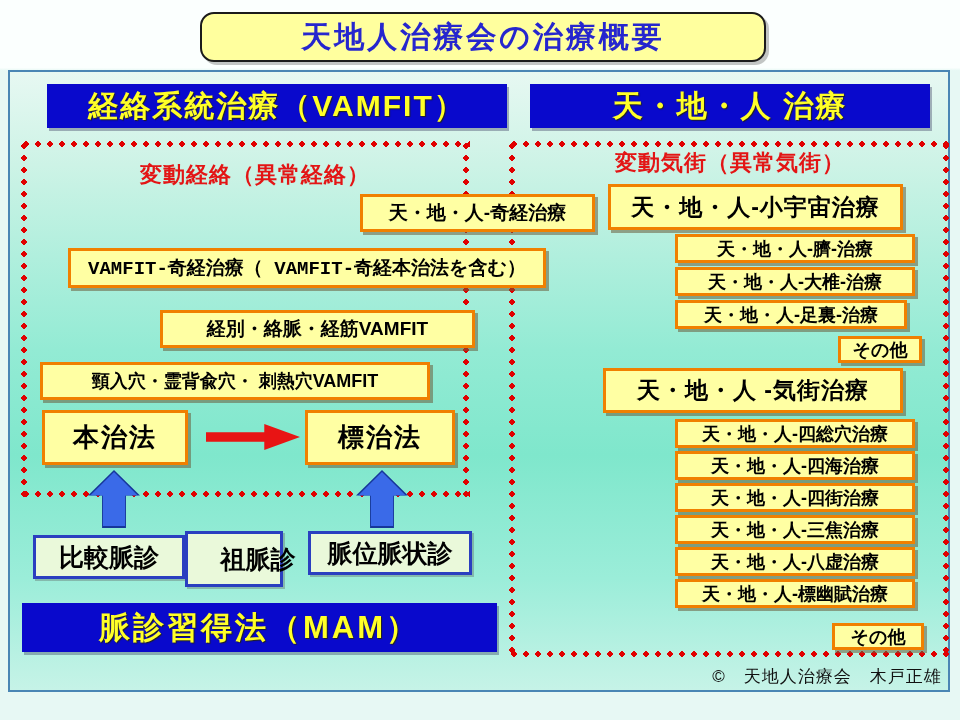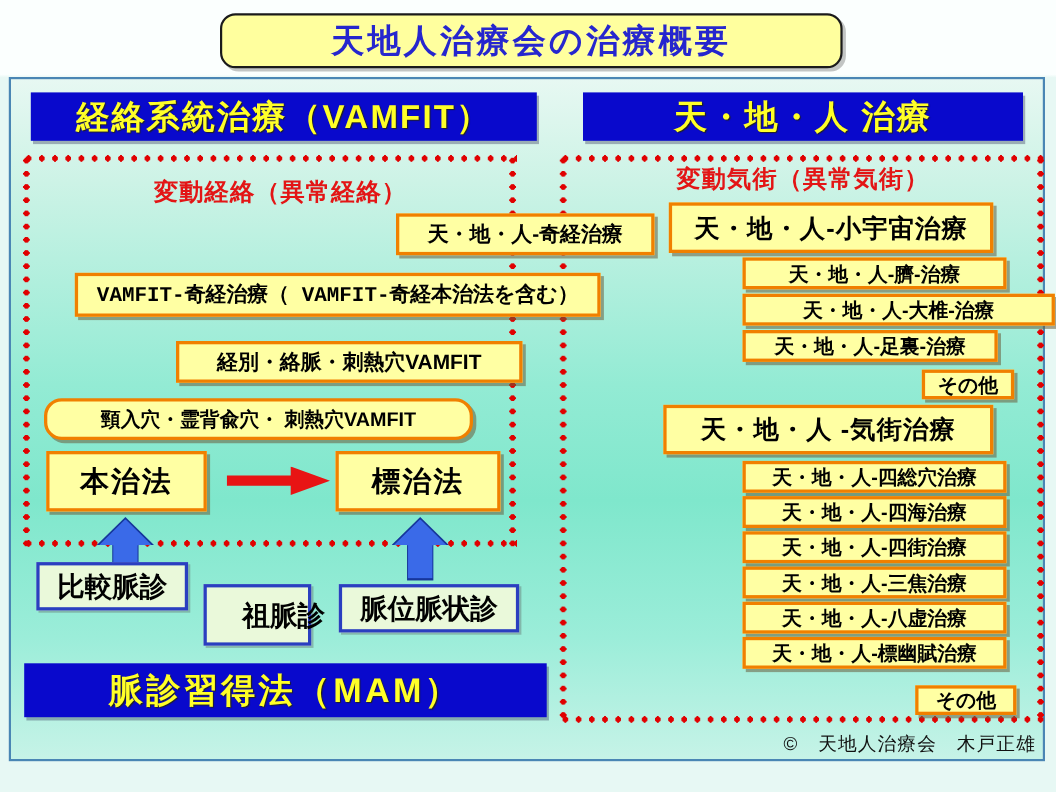--- a/index.html
+++ b/index.html
@@ -19,21 +19,21 @@
     box-shadow:3px 3px 0 rgba(110,110,110,.40);
     display:flex; align-items:center; justify-content:center;
     color:#2626CE; font-size:30px; font-weight:700; letter-spacing:3px;
   }
   .hdr{
     position:absolute; height:44px; background:#0909CC;
     display:flex; align-items:center; justify-content:center;
     color:#FFFF28; font-size:30px; font-weight:700; letter-spacing:2px;
     text-shadow:1px 1px 1px #222; box-shadow:2px 3px 0 rgba(40,40,80,.35);
   }
-  .hdr-left{ left:28px; top:84px; width:460px; }
+  .hdr-left{ left:47px; top:84px; width:460px; }
   .hdr-right{ left:530px; top:84px; width:400px; }
 
   
   .dotbox{ position:absolute; }
   .dotbox .e{ position:absolute; }
   .dotbox .t,.dotbox .b{ left:0; right:0; height:8px;
     background:radial-gradient(circle 2.8px at 50% 50%,#E00000 97%,rgba(224,0,0,0)) left top/12px 8px repeat-x; }
   .dotbox .t{ top:0; } .dotbox .b{ bottom:0; }
   .dotbox .l,.dotbox .r{ top:0; bottom:0; width:8px;
     background:radial-gradient(circle 2.8px at 50% 50%,#E00000 97%,rgba(224,0,0,0)) left top/8px 12px repeat-y; }
@@ -105,46 +105,46 @@
     <div class="e r"></div>
   </div>
 
   <div class="hdr hdr-left">経絡系統治療（VAMFIT）</div>
   <div class="hdr hdr-right">天・地・人 治療</div>
 
   <div class="seclabel" style="left:95px;top:160px;width:320px;">変動経絡（異常経絡）</div>
 
   <div class="ybox" style="left:360px;top:194px;width:235px;height:38px;">天・地・人-奇経治療</div>
   <div class="ybox" style="left:68px;top:248px;width:478px;height:40px;font-family:Liberation Mono, monospace;">VAMFIT-奇経治療（ VAMFIT-奇経本治法を含む）</div>
-  <div class="ybox" style="left:160px;top:310px;width:315px;height:38px;">経別・絡脈・刺熱穴VAMFIT</div>
-  <div class="ybox small" style="left:40px;top:362px;width:390px;height:38px;border-radius:16px;">頸入穴・霊背兪穴・ 刺熱穴VAMFIT</div>
+  <div class="ybox" style="left:160px;top:310px;width:315px;height:38px;">経別・絡脈・経筋VAMFIT</div>
+  <div class="ybox small" style="left:40px;top:362px;width:390px;height:38px;">頸入穴・霊背兪穴・ 刺熱穴VAMFIT</div>
 
   <div class="ybox big" style="left:42px;top:410px;width:146px;height:55px;">本治法</div>
   <div class="arrow-right"></div>
   <div class="ybox big" style="left:305px;top:410px;width:150px;height:55px;">標治法</div>
 
   <div class="arrow-up" style="left:88px;top:470px;">
       <div class="fill"></div>
     </div>
   <div class="arrow-up" style="left:356px;top:470px;">
       <div class="fill"></div>
     </div>
 
-  <div class="pulse" style="left:33px;top:511px;width:138px;height:44px;text-align:right;">比較脈診</div>
+  <div class="pulse" style="left:33px;top:535px;width:152px;height:44px;text-align:right;">比較脈診</div>
   <div class="pulse" style="left:185px;top:531px;width:98px;height:56px;padding-left:48px;">祖脈診</div>
   <div class="pulse" style="left:308px;top:531px;width:164px;height:44px;">脈位脈状診</div>
 
   <div class="mam">脈診習得法（MAM）</div>
 
   <div class="seclabel" style="left:565px;top:148px;width:330px;">変動気街（異常気街）</div>
 
   <div class="ybox mid" style="left:608px;top:184px;width:295px;height:46px;">天・地・人-小宇宙治療</div>
 
   <div class="ybox small" style="left:675px;top:234px;width:240px;height:29px;">天・地・人-臍-治療</div>
-  <div class="ybox small" style="left:675px;top:267px;width:284px;height:29px;">天・地・人-大椎-治療</div>
+  <div class="ybox small" style="left:675px;top:267px;width:240px;height:29px;">天・地・人-大椎-治療</div>
   <div class="ybox small" style="left:675px;top:300px;width:232px;height:29px;">天・地・人-足裏-治療</div>
   <div class="ybox small" style="left:838px;top:336px;width:84px;height:27px;">その他</div>
 
   <div class="ybox mid" style="left:603px;top:368px;width:300px;height:45px;">天・地・人 -気街治療</div>
 
   <div class="ybox small" style="left:675px;top:419px;width:240px;height:29px;">天・地・人-四総穴治療</div>
   <div class="ybox small" style="left:675px;top:451px;width:240px;height:29px;">天・地・人-四海治療</div>
   <div class="ybox small" style="left:675px;top:515px;width:240px;height:29px;">天・地・人-三焦治療</div>
   <div class="ybox small" style="left:675px;top:483px;width:240px;height:29px;">天・地・人-四街治療</div>
   <div class="ybox small" style="left:675px;top:547px;width:240px;height:29px;">天・地・人-八虚治療</div>

